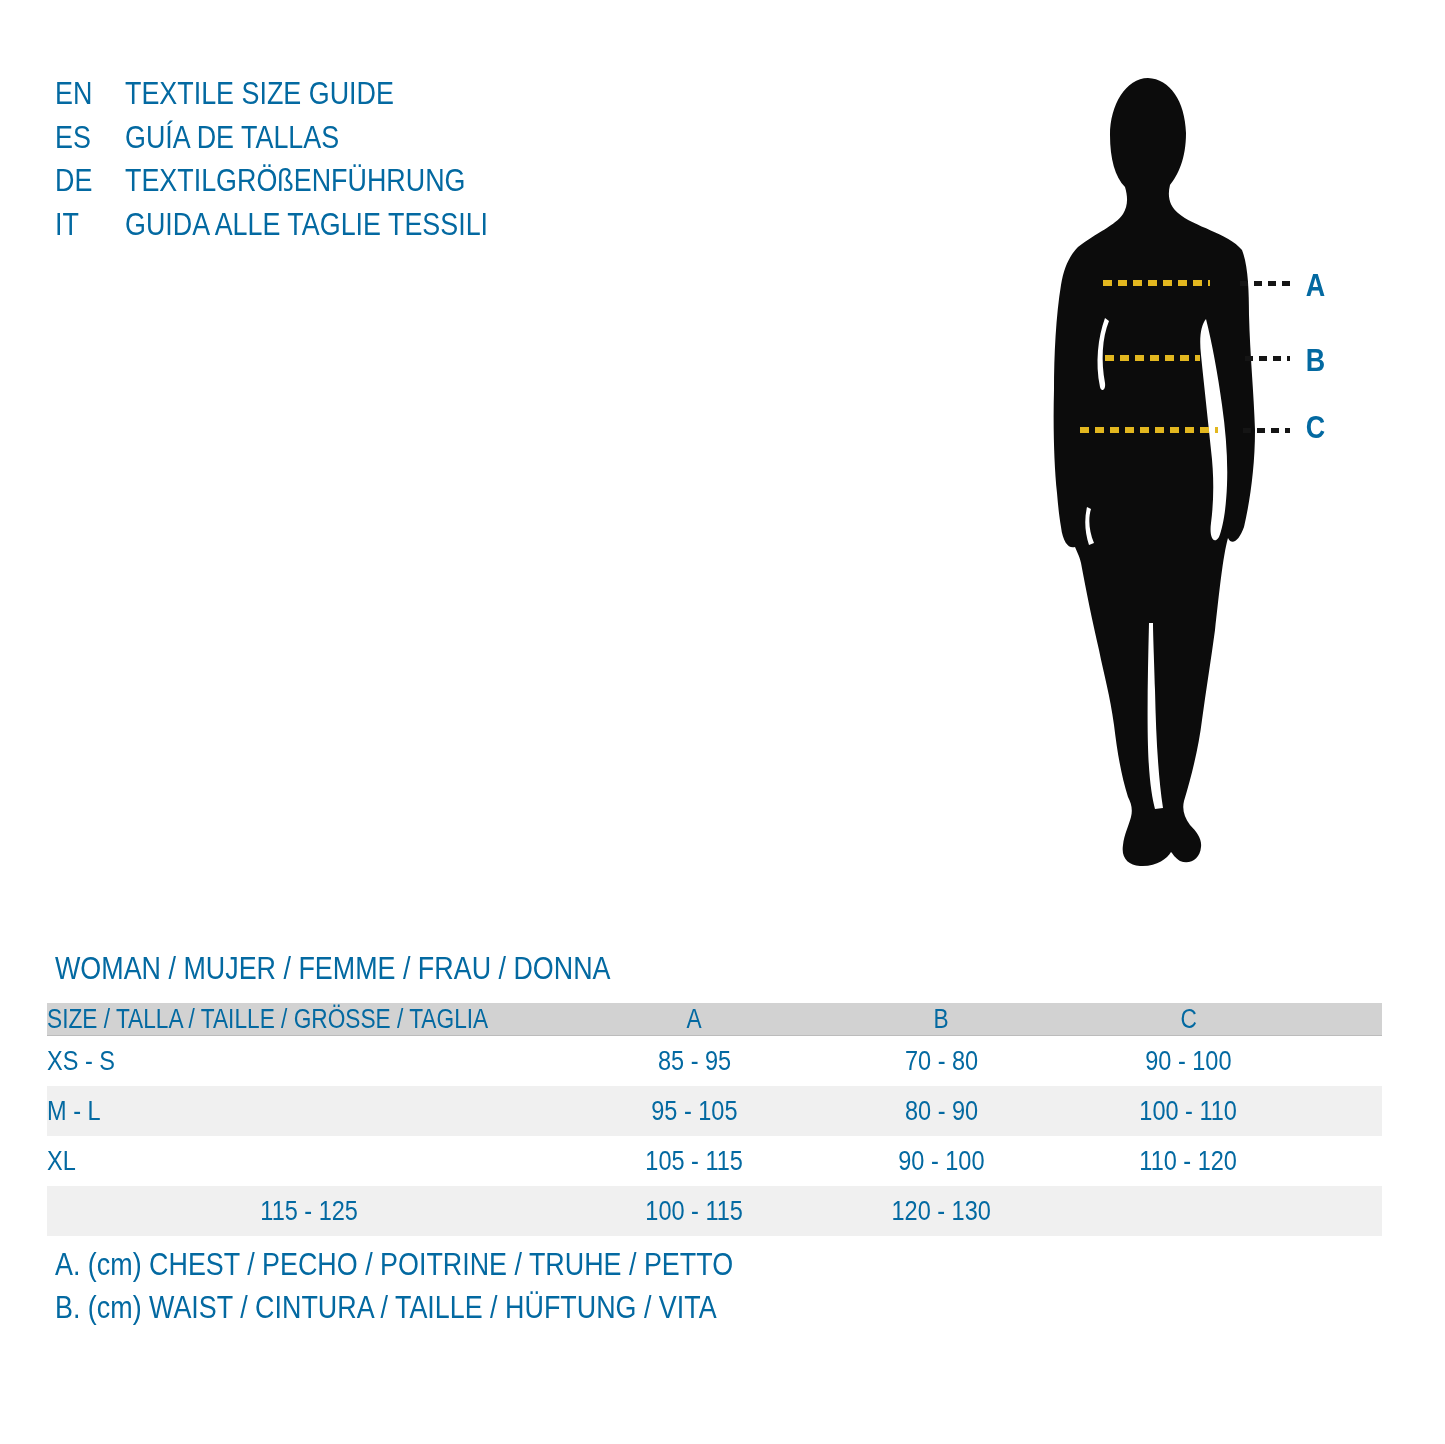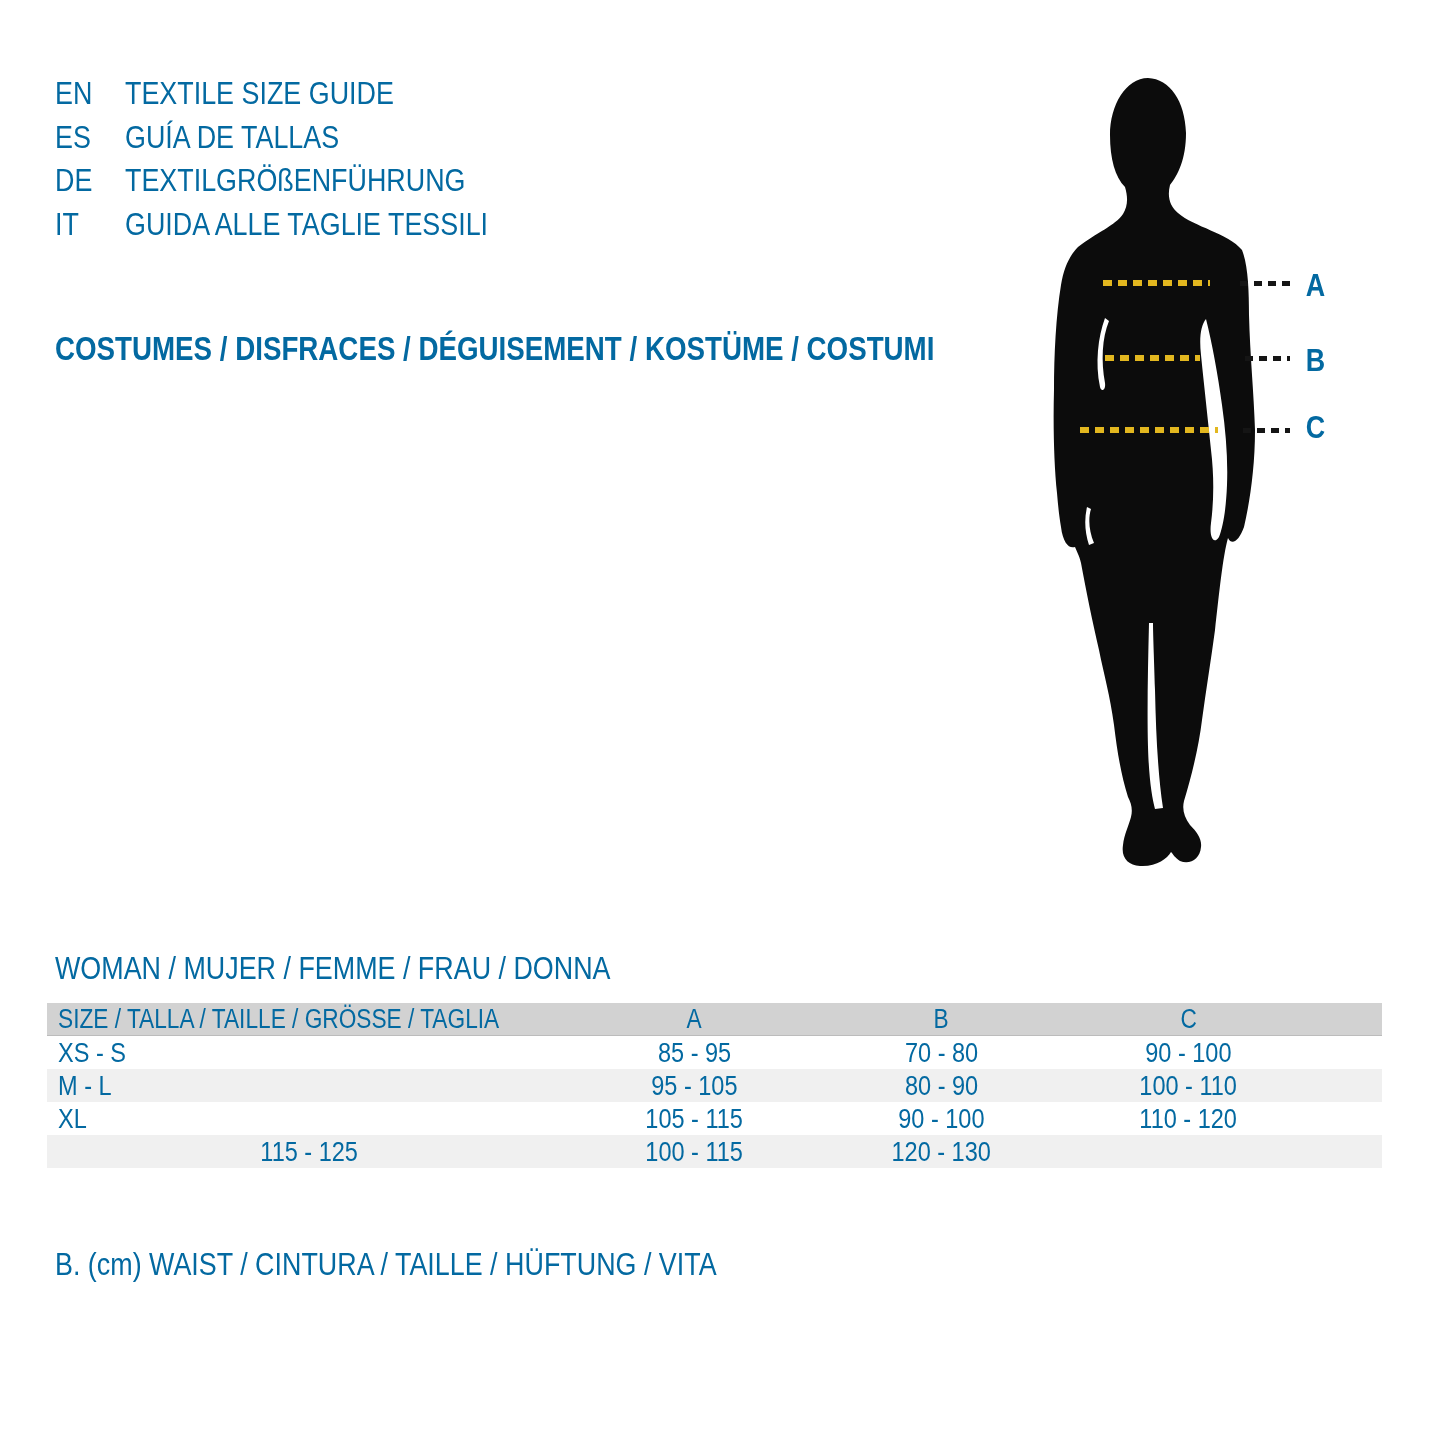--- a/index.html
+++ b/index.html
@@ -15,24 +15,24 @@
   .lang-list{position:absolute;left:55px;top:72px;}
   .lang-row{display:flex;height:43.5px;line-height:43.5px;font-size:32px;}
   .lang-code{flex:0 0 70px;}
 
   
   .category-heading{position:absolute;left:55px;top:329px;font-size:33px;font-weight:bold;line-height:39px;}
   .section-heading{position:absolute;left:55px;top:948px;font-size:32px;line-height:40px;}
 
   
   .size-table{position:absolute;left:47px;top:1003px;width:1335px;font-size:28px;}
-  .t-row{display:grid;grid-template-columns:524px 247px 247px 247px 1fr;align-items:center;height:33px;}
+  .t-row{display:grid;grid-template-columns:524px 247px 247px 247px 1fr;align-items:center;height:50px;}
   .t-head{height:32px;background:#d2d2d2;border-bottom:1px solid #bcbcbc;font-size:27px;}
   .t-row.alt{background:#f0f0f0;}
-  .cell-label{padding-left:11px;text-align:left;overflow:visible;}
+  .cell-label{text-align:left;overflow:visible;}
   .cell-num{text-align:center;}
 
   
   .legend{position:absolute;left:55px;top:1243px;}
   .legend-line{height:43.4px;line-height:43.4px;font-size:32px;}
 
   
   .figure-svg{position:absolute;left:1020px;top:75px;width:260px;height:800px;}
   .ydash{position:absolute;height:6px;background:repeating-linear-gradient(90deg,#e2b71f 0 9px,rgba(0,0,0,0) 9px 15px);}
   .kdash{position:absolute;height:5px;background:repeating-linear-gradient(90deg,#151515 0 8px,rgba(0,0,0,0) 8px 14px);}
@@ -64,23 +64,20 @@
     <div class="lang-row">
       <span class="lang-code"><span class="cx-l">DE</span></span>
       <span class="cx-l">TEXTILGRÖßENFÜHRUNG</span>
     </div>
     <div class="lang-row">
       <span class="lang-code"><span class="cx-l">IT</span></span>
       <span class="cx-l">GUIDA ALLE TAGLIE TESSILI</span>
     </div>
   </div>
 
-  <div class="category-heading">
-    <span class="cx-l">COSTUMES / DISFRACES / DÉGUISEMENT / KOSTÜME / COSTUMI</span>
-  </div>
 
   <svg class="figure-svg" viewBox="0 0 260 800" aria-hidden="true">
     <g fill="#0c0c0c">
       <path d="M 128 3
         C 150 4 165 26 166 58
         C 166 84 158 100 150 110
         C 147 122 150 131 158 138
         C 174 152 208 158 222 175
         C 228 190 229 215 229 240
         C 230 280 234 320 235 355
@@ -169,16 +166,17 @@
       <div class="cell-num"><span class="cx-c">110 - 120</span></div>
     </div>
     <div class="t-row alt">
       <div class="cell-num"><span class="cx-c">115 - 125</span></div>
       <div class="cell-num"><span class="cx-c">100 - 115</span></div>
       <div class="cell-num"><span class="cx-c">120 - 130</span></div>
     </div>
   </div>
 
   <div class="legend">
+    <div class="legend-line"><span class="cx-l">A. (cm) CHEST / PECHO / POITRINE / TRUHE / PETTO</span></div>
     <div class="legend-line"><span class="cx-l">B. (cm) WAIST / CINTURA / TAILLE / HÜFTUNG / VITA</span></div>
   </div>
 
 </div>
 
 </body></html>

